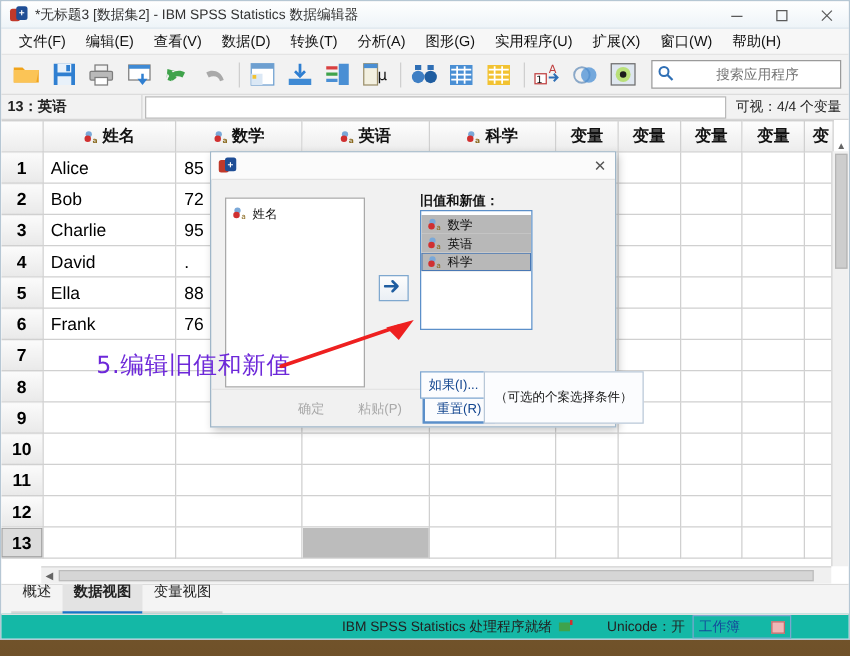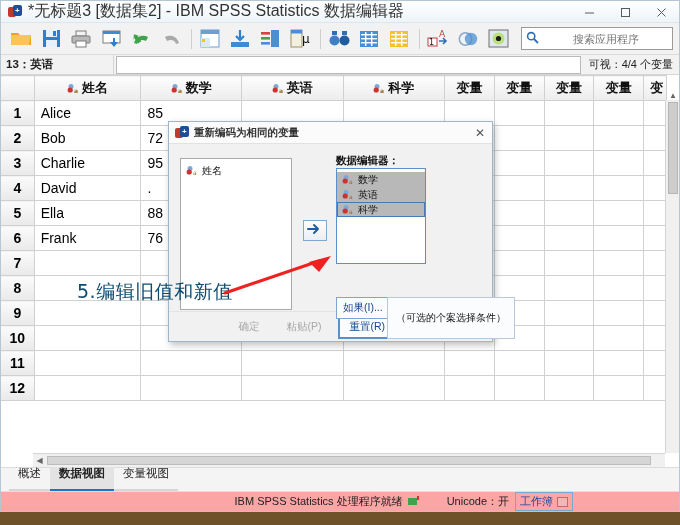--- a/index.html
+++ b/index.html
@@ -31,21 +31,21 @@
     display:flex; align-items:center;
     position:relative;
   }
   .app-icon {
     width:14px; height:14px; margin-left:7px; margin-right:6px;
     position:relative; flex:0 0 14px;
   }
   .app-icon .b1 { position:absolute; left:0; top:2px; width:8px; height:10px; background:#c0392b; border-radius:2px; }
   .app-icon .b2 { position:absolute; left:5px; top:0px; width:9px; height:11px; background:#1f4e96; border-radius:2px; }
   .app-icon .plus { position:absolute; left:7px; top:2px; color:#fff; font-size:8px; line-height:8px; font-weight:bold; }
-  #title-text { font-size:16px; color:#333; white-space:nowrap; }
+  #title-text { font-size:11px; color:#333; white-space:nowrap; }
   #win-controls { position:absolute; right:0; top:0; height:22px; display:flex; }
   .win-btn {
     width:36px; height:22px; display:flex; align-items:center; justify-content:center;
     color:#5a5a5a; font-size:12px; line-height:1;
   }
   
   #menubar {
     height:21px; flex:0 0 21px; background:#f7f7f7;
     border-bottom:1px solid #e4e4e4;
     display:flex; align-items:center; padding-left:6px;
@@ -144,28 +144,28 @@
     display:flex; align-items:flex-end; padding-left:8px;
   }
   .vtab {
     height:34px; padding:0 9px; font-size:11.5px; color:#222;
     display:flex; align-items:center;
     border-bottom:2px solid #d6d6d6;
   }
   .vtab.active { background:#e3e3e3; border-bottom:2px solid #1a73c8; font-weight:bold; }
   
   #statusbar {
-    height:20px; flex:0 0 20px; background:#fca5a5;
+    height:20px; flex:0 0 20px; background:#14b8a6;
     border-top:1px solid #e0e0e0;
     display:flex; align-items:center; justify-content:flex-end;
-    padding-right:106px; font-size:11px; color:#222;
+    padding-right:46px; font-size:11px; color:#222;
   }
   #statusbar .seg { display:flex; align-items:center; margin-left:26px; white-space:nowrap; }
   .proc-icon { width:13px; height:11px; margin-left:5px; position:relative; }
-  .wb-badge { border:1px solid #7aa7d0; padding:1px 4px 1px 4px; display:flex; align-items:center; margin-left:6px; color:#15499b; }
+  .wb-badge { border:1px solid #7aa7d0; padding:1px 4px 1px 4px; display:flex; align-items:center; margin-left:6px; color:#15499b;gap:21px; }
   .wb-badge .bk { width:11px; height:10px; margin-left:4px; background:#f0b7b7; border:1px solid #c06a6a; }
   
   #dialog {
     position:absolute; left:167px; top:120px; width:325px; height:221px;
     background:#f1f1f1; border:1px solid #9fb6c8;
     box-shadow:2px 3px 7px rgba(0,0,0,.25);
     display:flex; flex-direction:column;
   }
   #dlg-title {
     height:22px; flex:0 0 22px; background:#fbfbfb;
@@ -223,21 +223,21 @@
   }
   .dbtn {
     font-size:10.5px; padding:3px 9px; white-space:nowrap;
     background:#fbfcfe; color:#12458f; border:1px solid #7da5cf;
   }
   .dbtn.disabled { color:#a8a8a8; border:1px solid transparent; background:transparent; }
   .dbtn.default { border:2px solid #5b8fc9; }
   
   #annot {
     position:absolute; left:76px; top:278px;
-    font-size:19px; color:#0c4a6e; font-weight:500;
+    font-size:19px; color:#6d28d9; font-weight:500;
     white-space:nowrap; letter-spacing:.5px;
     font-family:"DejaVu Sans", sans-serif;
   }
   #annot-arrow { position:absolute; left:222px; top:252px; }
   .varicon svg { display:block; }
 </style>
 </head>
 <body>
 
 <div id="desktop"></div>
@@ -264,20 +264,33 @@
       </div>
       <div class="win-btn close">
         <svg width="11" height="11" viewBox="0 0 11 11">
             <line x1="1.5" y1="1.5" x2="9.5" y2="9.5" stroke="#5a5a5a" stroke-width="1"></line>
             <line x1="9.5" y1="1.5" x2="1.5" y2="9.5" stroke="#5a5a5a" stroke-width="1"></line>
           </svg>
       </div>
     </div>
   </div>
 
+  <div id="menubar">
+    <div class="menu-item">文件(F)</div>
+    <div class="menu-item">编辑(E)</div>
+    <div class="menu-item">查看(V)</div>
+    <div class="menu-item">数据(D)</div>
+    <div class="menu-item">转换(T)</div>
+    <div class="menu-item">分析(A)</div>
+    <div class="menu-item">图形(G)</div>
+    <div class="menu-item">实用程序(U)</div>
+    <div class="menu-item">扩展(X)</div>
+    <div class="menu-item">窗口(W)</div>
+    <div class="menu-item">帮助(H)</div>
+  </div>
 
   <div id="toolbar">
 
     <div class="tb">
       <svg width="22" height="19" viewBox="0 0 22 19">
           <path d="M1 4h7l2 2h11v10H1z" fill="#f0a31a"></path>
           <path d="M1 6h20l-2 10H1z" fill="#fbc456"></path>
         </svg>
     </div>
     <div class="tb">
@@ -614,20 +627,32 @@
             <td class="cell"></td>
             <td class="cell"></td>
             <td class="cell"></td>
             <td class="cell"></td>
             <td class="cell"></td>
             <td class="cell"></td>
             <td class="cell"></td>
             <td class="cell"></td>
             <td class="cell"></td>
           </tr>
+          <tr>
+            <td class="rownum sel">13</td>
+            <td class="cell"></td>
+            <td class="cell"></td>
+            <td class="cell selected"></td>
+            <td class="cell"></td>
+            <td class="cell"></td>
+            <td class="cell"></td>
+            <td class="cell"></td>
+            <td class="cell"></td>
+            <td class="cell"></td>
+          </tr>
         </tbody>
     </table>
 
     <div id="vscroll">
       <div class="arrow-up">▲</div>
       <div class="thumb"></div>
     </div>
     <div id="hscroll">
       <div class="harrow">◀</div>
       <div class="hthumb"></div>
@@ -659,21 +684,20 @@
     </div>
   </div>
 
   <div id="dialog">
     <div id="dlg-title">
       <span class="app-icon">
         <span class="b1"></span>
           <span class="b2"></span>
           <span class="plus">+</span>
       </span>
-      <span id="dlg-title-text">重新编码为相同的变量</span>
       <div id="dlg-close">✕</div>
     </div>
 
     <div id="dlg-body">
 
       <div id="src-list">
         <div class="var-row">
           <span class="varicon">
             <svg width="12" height="11" viewBox="0 0 12 11">
                 <circle cx="4" cy="3.4" r="2.5" fill="#7aa8d8"></circle>
@@ -686,21 +710,21 @@
       </div>
 
       <div id="arrow-btn">
         <span>
           <svg width="16" height="12" viewBox="0 0 16 12">
               <path d="M1 6h10M7 2l4 4-4 4" stroke="#1f5da0" stroke-width="2" fill="none" stroke-linecap="round" stroke-linejoin="round"></path>
             </svg>
         </span>
       </div>
 
-      <div id="dst-label">数据编辑器：</div>
+      <div id="dst-label">旧值和新值：</div>
 
       <div id="dst-list">
         <div class="var-row sel">
           <span class="varicon">
             <svg width="12" height="11" viewBox="0 0 12 11">
                 <circle cx="4" cy="3.4" r="2.5" fill="#7aa8d8"></circle>
                 <circle cx="3.2" cy="7" r="2.6" fill="#d03030"></circle>
                 <text x="7" y="10" font-size="6" font-family="DejaVu Sans" fill="#8a6a20">a</text>
               </svg>
           </span>

